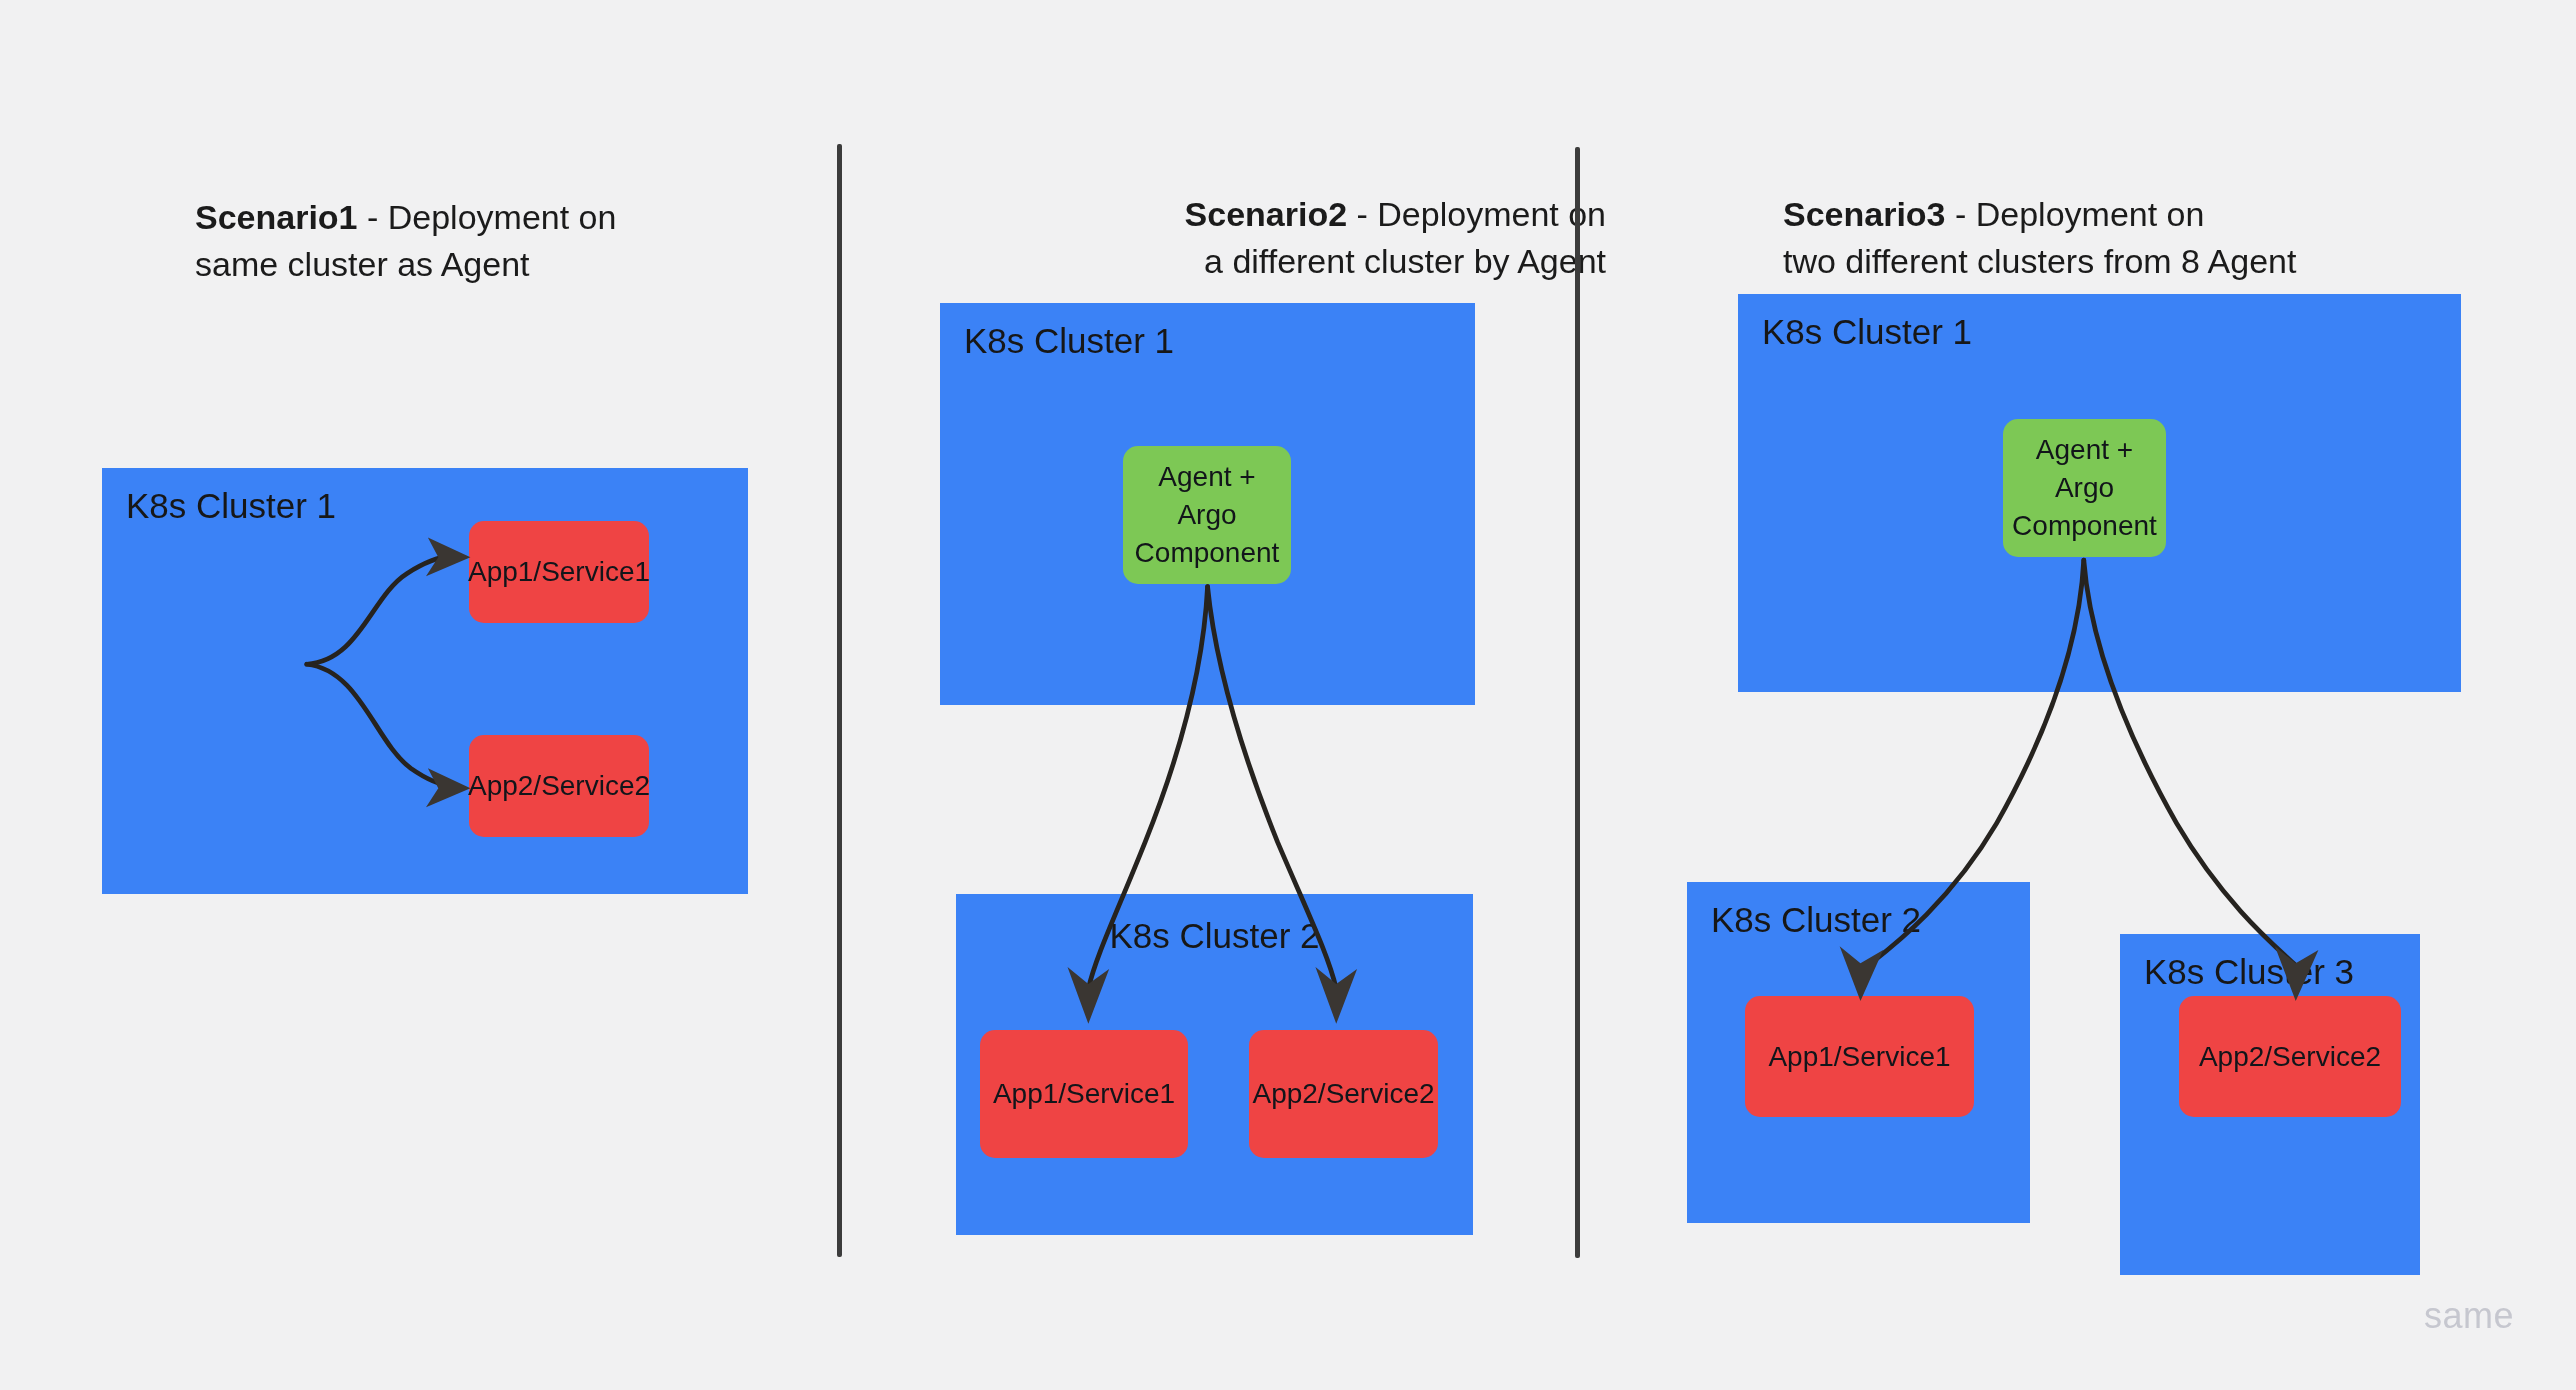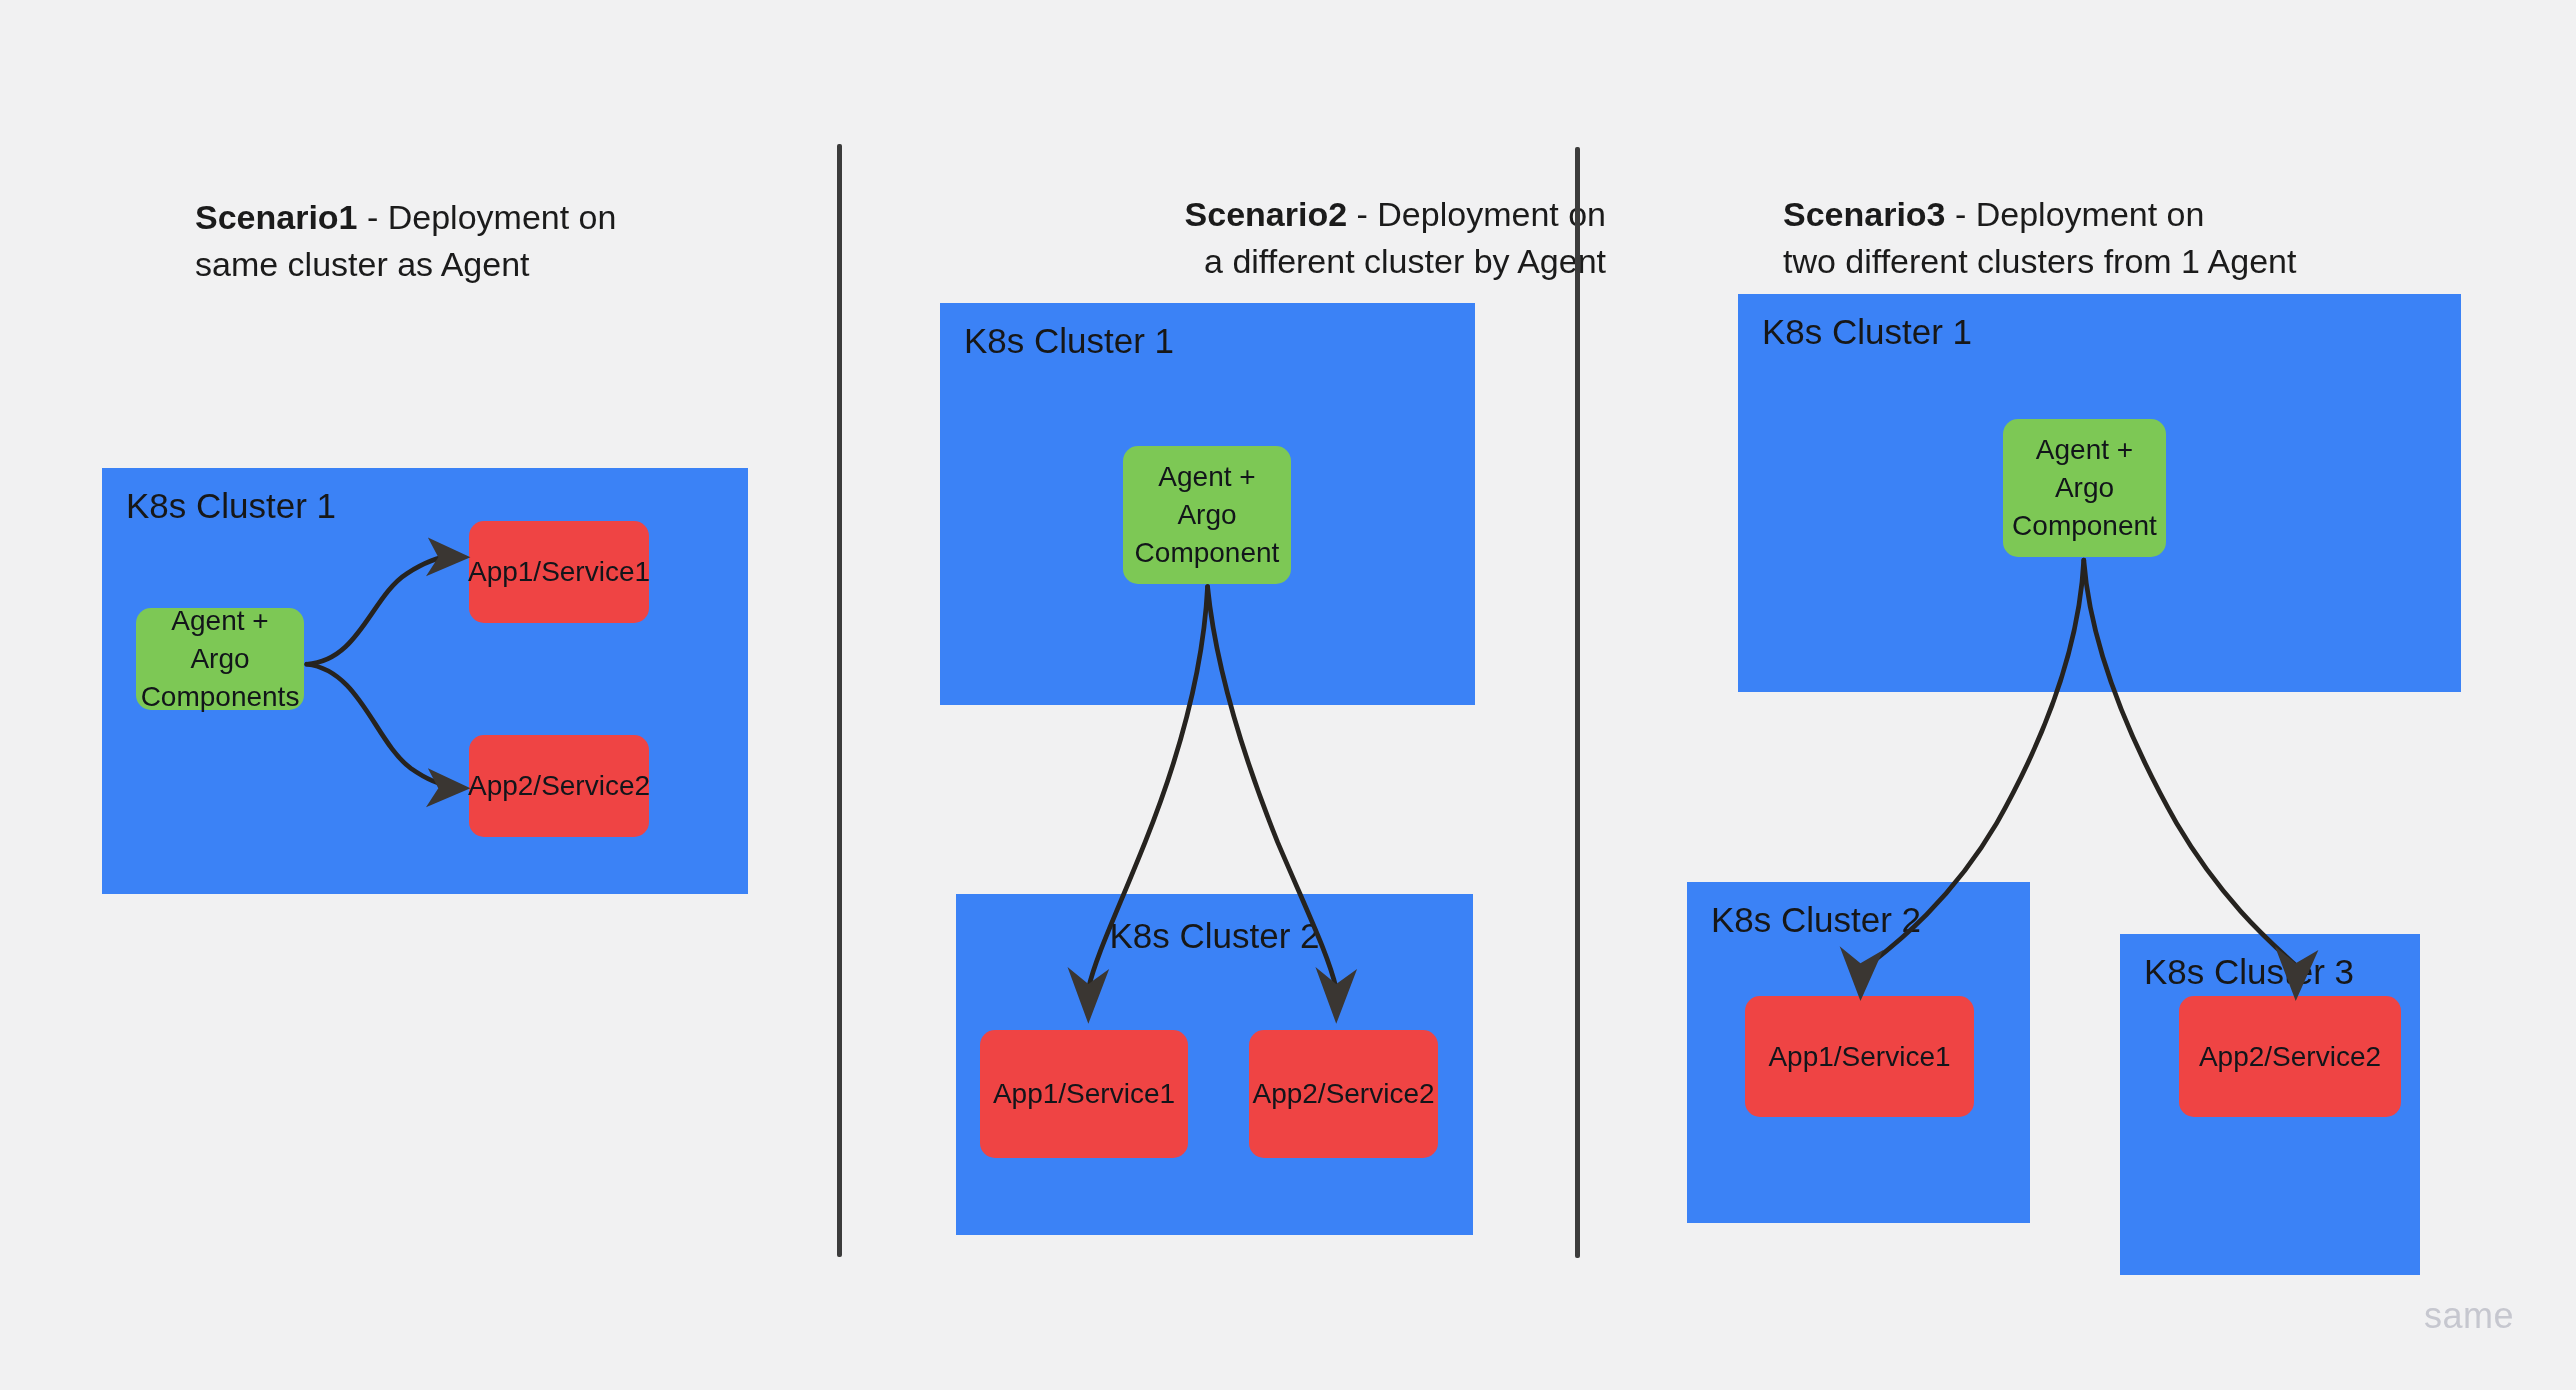--- a/index.html
+++ b/index.html
@@ -107,34 +107,30 @@
 same cluster as Agent</span>
   </div>
 
   <div class="scenario-title" style="left:1000px; top:144px; width:606px;text-align:right;">
     <span class="strong">Scenario2</span><span> - Deployment on
 a different cluster by Agent</span>
   </div>
 
   <div class="scenario-title" style="left:1783px; top:144px; width:662px;">
     <span class="strong">Scenario3</span><span> - Deployment on
-two different clusters from 1 Agent</span>
+two different clusters from 8 Agent</span>
   </div>
 
   <div class="divider" style="left:837px; top:144px; height:1113px;"></div>
   <div class="divider" style="left:1575px; top:147px; height:1111px;"></div>
 
   <div class="cluster" style="left:102px; top:468px; width:646px; height:426px;">
     <div class="cluster-label left">K8s Cluster 1</div>
   </div>
 
-  <div class="node agent" style="left:136px; top:608px; width:168px; height:102px;">
-    <span>Agent + Argo
-Components</span>
-  </div>
 
   <div class="node app" style="left:469px; top:521px; width:180px; height:102px;">
     <span>App1/Service1</span>
   </div>
 
   <div class="node app" style="left:469px; top:735px; width:180px; height:102px;">
     <span>App2/Service2</span>
   </div>
 
   <div class="cluster" style="left:940px; top:303px; width:535px; height:402px;">

